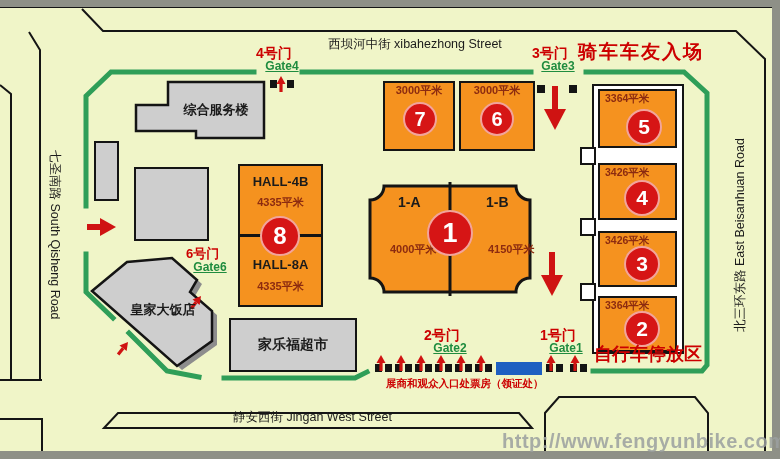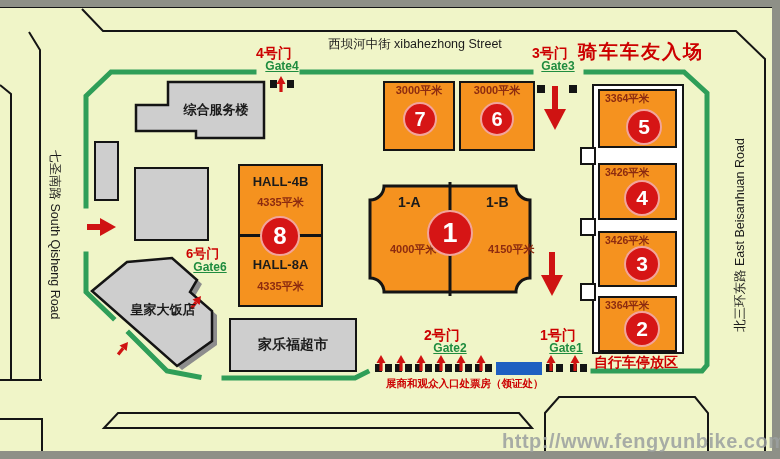--- a/index.html
+++ b/index.html
@@ -147,20 +147,21 @@
     </g>
   </svg>
 
   <div class="graybar" style="left:0;top:0;width:780px;height:7px;"></div>
   <div class="graybar" style="left:0;top:451px;width:780px;height:8px;"></div>
   <div class="graybar" style="left:772px;top:0;width:8px;height:459px;"></div>
 
   <div class="lbl street center" style="left:315px;top:37px;width:200px;">西坝河中街  xibahezhong Street</div>
   <div class="vlabel" style="left:63px;top:150px;transform:rotate(90deg);">七圣南路  South Qisheng Road</div>
   <div class="vlabel" style="left:732px;top:332px;transform:rotate(-90deg);">北三环东路  East Beisanhuan Road</div>
+  <div class="lbl street center" style="left:225px;top:410px;width:175px;">静安西街  Jingan West Street</div>
 
   <div class="lbl redtext" style="left:578px;top:41px;font-size:19px;letter-spacing:2px;">骑车车友入场</div>
 
   <div class="lbl gatecn" style="left:256px;top:45px;width:52px;">4号门</div>
   <div class="lbl gateen" style="left:256px;top:60px;width:52px;">Gate4</div>
   <div class="lbl gatecn" style="left:532px;top:45px;width:52px;">3号门</div>
   <div class="lbl gateen" style="left:532px;top:60px;width:52px;">Gate3</div>
   <div class="lbl gatecn" style="left:186px;top:247px;width:48px;font-size:13px;">6号门</div>
   <div class="lbl gateen" style="left:186px;top:261px;width:48px;">Gate6</div>
   <div class="lbl gatecn" style="left:424px;top:327px;width:52px;">2号门</div>
@@ -213,17 +214,17 @@
   <div class="numcircle" style="left:260px;top:216px;width:40px;height:40px;font-size:24px;">8</div>
 
   <div class="lbl bold" style="left:398px;top:194px;font-size:14px;">1-A</div>
   <div class="lbl bold" style="left:486px;top:194px;font-size:14px;">1-B</div>
   <div class="lbl maroon" style="left:390px;top:243px;text-align:right;">4000平米</div>
   <div class="lbl maroon" style="left:488px;top:243px;">4150平米</div>
   <div class="numcircle" style="left:427px;top:210px;width:46px;height:46px;font-size:27px;">1</div>
 
   <div class="lbl redtext" style="left:386px;top:377px;font-size:10.5px;">展商和观众入口处</div>
   <div class="lbl redtext" style="left:470px;top:377px;font-size:10.5px;">票房（领证处）</div>
-  <div class="lbl redtext" style="left:594px;top:354px;font-size:14px;">自行车停放区</div>
+  <div class="lbl redtext" style="left:594px;top:344px;font-size:18px;">自行车停放区</div>
 
   <div class="watermark" style="left:502px;top:430px;">http://www.fengyunbike.com</div>
 
 </div>
 
 </body></html>

